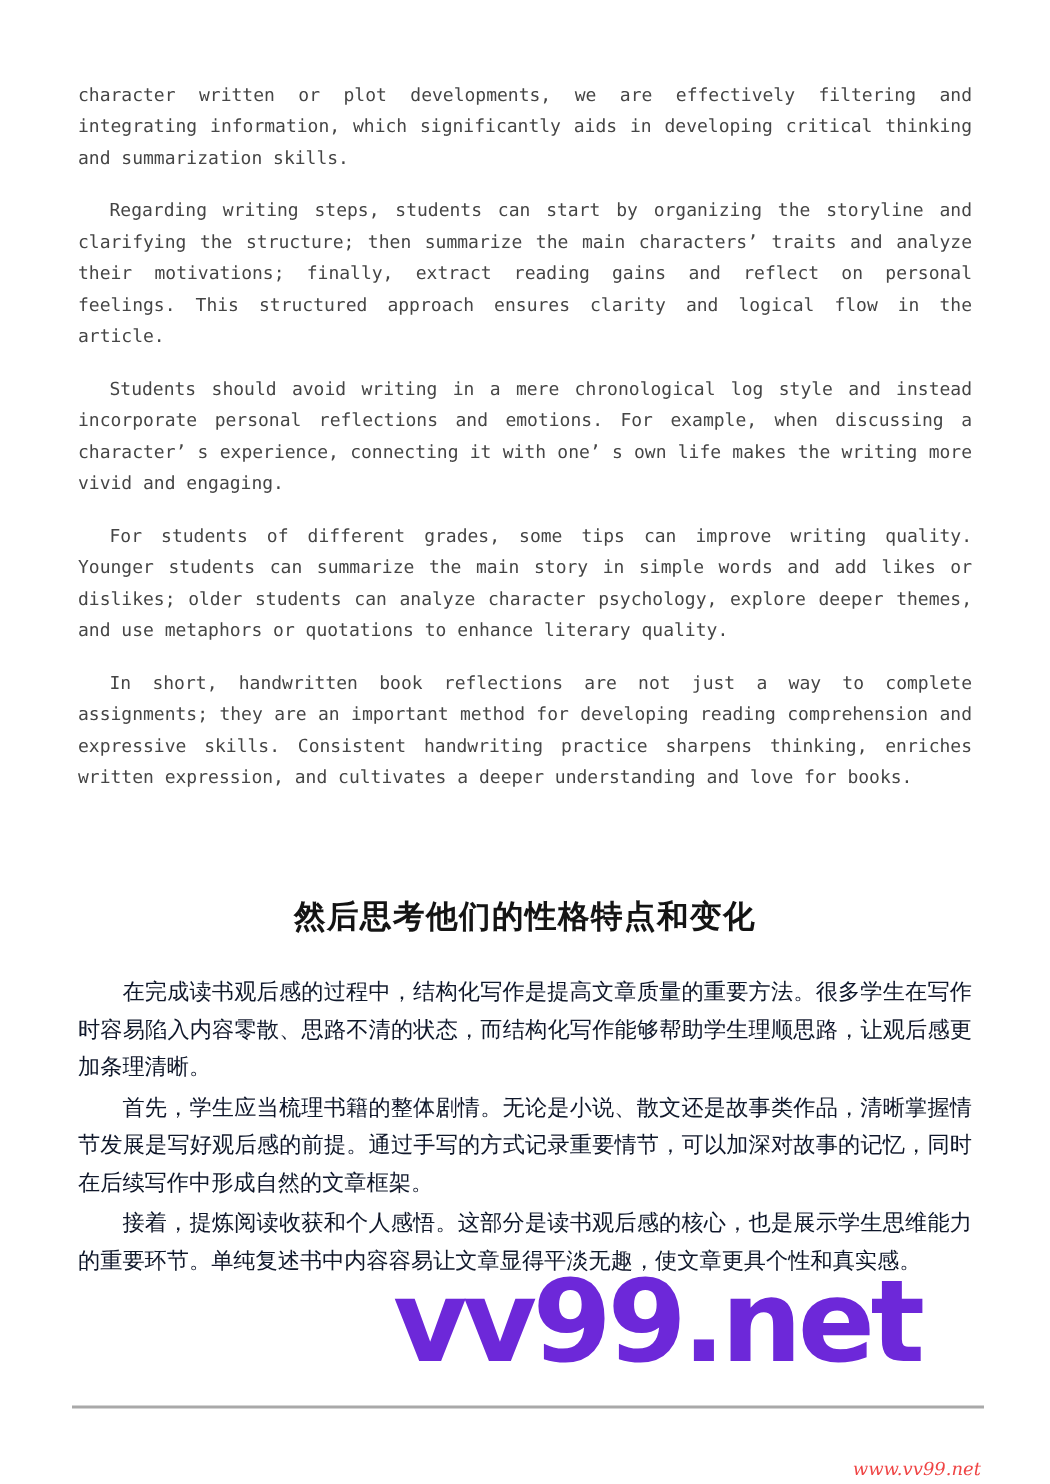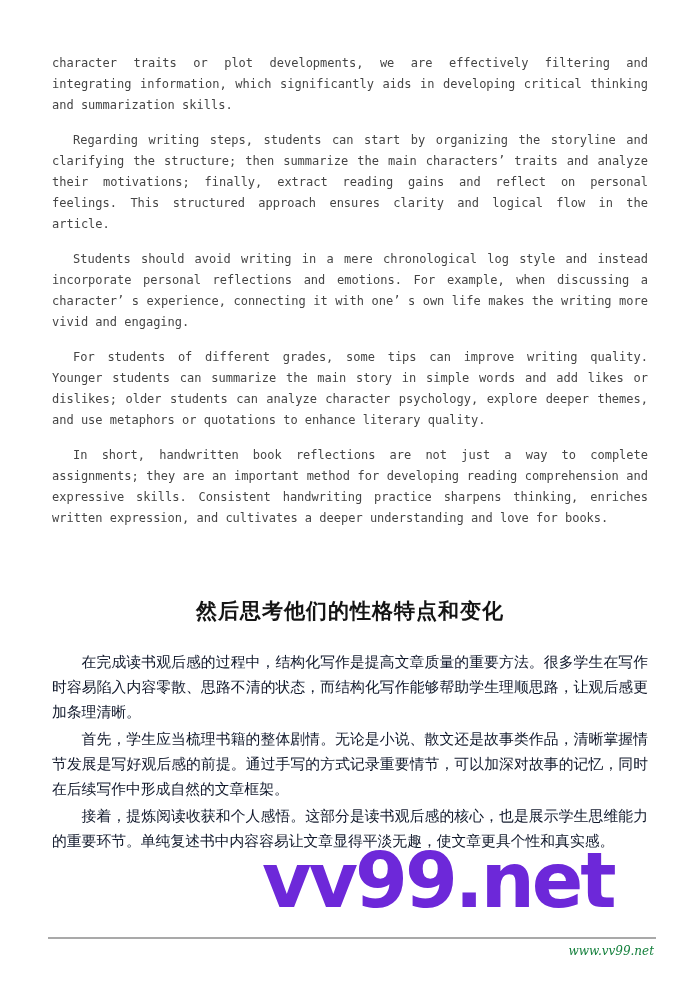--- a/index.html
+++ b/index.html
@@ -66,38 +66,38 @@
   .footer-line {
     position: absolute;
     left: 48px;
     width: 608px;
     top: 937px;
     border-top: 2px solid #a9a9a9;
     z-index: 1;
   }
   .footer-url {
     position: absolute;
-    top: 944px;
+    top: 972px;
     right: 46px;
     z-index: 1;
     font-family: "DejaVu Serif", serif;
     font-style: italic;
     font-size: 12px;
-    color: #15803d;
+    color: #ef4444;
   }
 </style>
 </head>
 <body>
 
 <div class="watermark">vv99.net</div>
 
 <div class="page">
 
   <div class="en-section">
-      <p>character traits or plot developments, we are effectively filtering and integrating information, which significantly aids in developing critical thinking and summarization skills.</p>
+      <p>character written or plot developments, we are effectively filtering and integrating information, which significantly aids in developing critical thinking and summarization skills.</p>
       <p class="indent">Regarding writing steps, students can start by organizing the storyline and clarifying the structure; then summarize the main characters’ traits and analyze their motivations; finally, extract reading gains and reflect on personal feelings. This structured approach ensures clarity and logical flow in the article.</p>
       <p class="indent">Students should avoid writing in a mere chronological log style and instead incorporate personal reflections and emotions. For example, when discussing a character’ s experience, connecting it with one’ s own life makes the writing more vivid and engaging.</p>
       <p class="indent">For students of different grades, some tips can improve writing quality. Younger students can summarize the main story in simple words and add likes or dislikes; older students can analyze character psychology, explore deeper themes, and use metaphors or quotations to enhance literary quality.</p>
       <p class="indent">In short, handwritten book reflections are not just a way to complete assignments; they are an important method for developing reading comprehension and expressive skills. Consistent handwriting practice sharpens thinking, enriches written expression, and cultivates a deeper understanding and love for books.</p>
     </div>
 
   <h1 class="doc-heading">然后思考他们的性格特点和变化</h1>
 
   <div class="zh-section">
       <p class="indent">在完成读书观后感的过程中，结构化写作是提高文章质量的重要方法。很多学生在写作时容易陷入内容零散、思路不清的状态，而结构化写作能够帮助学生理顺思路，让观后感更加条理清晰。</p>

